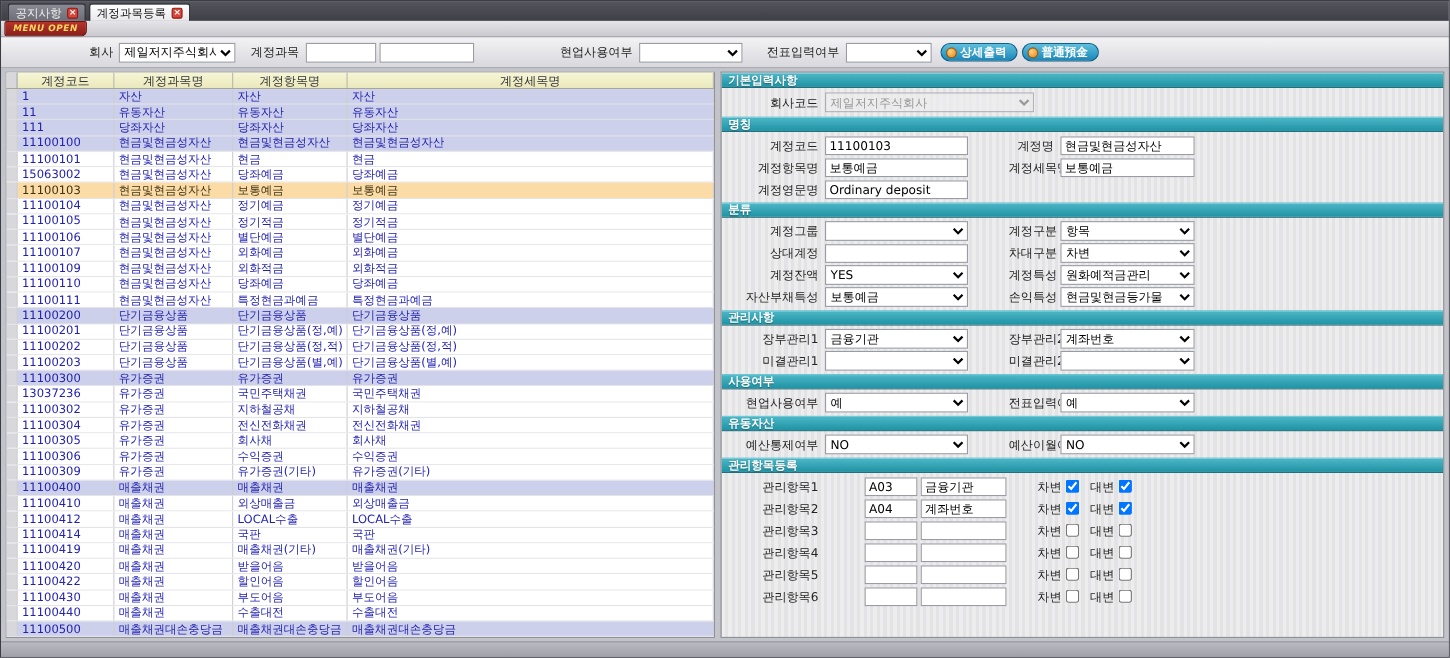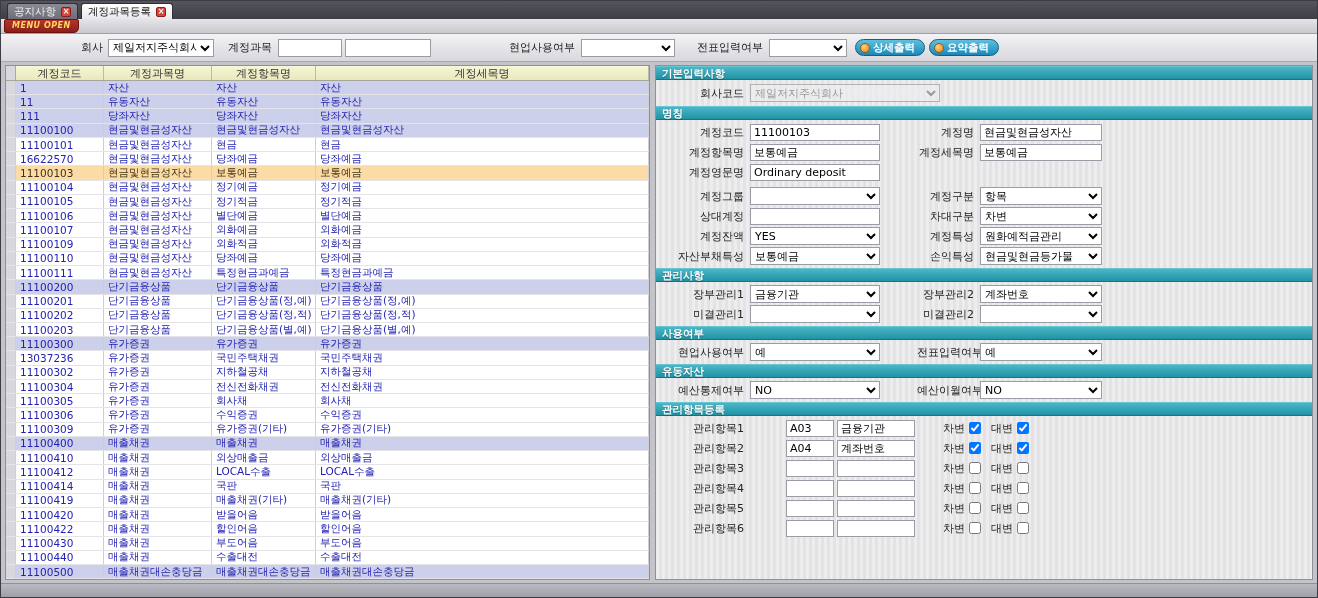--- a/index.html
+++ b/index.html
@@ -55,21 +55,21 @@
   .c3{flex:1;}
 
   
   .panel{flex:1;background:repeating-linear-gradient(90deg,#ededee 0 3px,#e3e3e5 3px 6px);border:1px solid #8f9098;overflow:hidden;font-size:11px;min-height:0;}
   .sec-header{height:14px;background:linear-gradient(#4cb6c6,#1f93a4);color:#fff;font-weight:bold;font-size:10.5px;line-height:13px;padding-left:6px;border-top:1px solid #67c6d4;border-bottom:1px solid #23707c;text-shadow:0 1px 1px rgba(0,0,0,.3);}
   .sec-body{padding:2px 0;}
   .frow{display:flex;align-items:center;height:20px;}
   .frow-basic{height:22px;}
   .lbl{color:#222;text-align:right;padding-right:6px;white-space:nowrap;flex:none;}
   .lbl1{width:94px;}
-  .lbl2{width:100px;padding-left:37px;}
+  .lbl2{width:84px;padding-left:37px;}
   .ctl{height:17px;border:1px solid #9a9ba4;background:#fff;font-size:11px;font-family:inherit;flex:none;}
   select.ctl{height:18px;}
   .inp{padding:0 3px;}
   .ctl1{width:130px;}
   .ctl2{width:122px;}
   .company-select{width:190px;color:#777;background:#eeeeef;}
   .icode{width:48px;margin-left:36px;}
   .iname{width:78px;margin-left:3px;}
   .chk-lbl{margin-left:28px;color:#222;flex:none;}
   .chk-lbl + .chk{margin-left:4px;}
@@ -110,21 +110,21 @@
     <span class="tlbl t-use-lbl">현업사용여부</span>
     <select class="tb-select t-use"><option></option></select>
     <span class="tlbl t-slip-lbl">전표입력여부</span>
     <select class="tb-select t-slip"><option></option></select>
     <button class="print-btn">
       <span class="btn-icon"></span>
       <span>상세출력</span>
     </button>
     <button class="print-btn">
       <span class="btn-icon"></span>
-      <span>요약출력</span>
+      <span>普通預金</span>
     </button>
   </div>
 
   <div class="main">
 
     <div class="gridbox">
       <div class="thead">
         <div class="th sel"></div>
         <div class="th c0">계정코드</div>
         <div class="th c1">계정과목명</div>
@@ -162,21 +162,21 @@
           </div>
           <div class="trow">
             <div class="td sel"></div>
             <div class="td c0">11100101</div>
             <div class="td c1">현금및현금성자산</div>
             <div class="td c2">현금</div>
             <div class="td c3">현금</div>
           </div>
           <div class="trow">
             <div class="td sel"></div>
-            <div class="td c0">16622570</div>
+            <div class="td c0">15063002</div>
             <div class="td c1">현금및현금성자산</div>
             <div class="td c2">당좌예금</div>
             <div class="td c3">당좌예금</div>
           </div>
           <div class="trow selected">
             <div class="td sel"></div>
             <div class="td c0">11100103</div>
             <div class="td c1">현금및현금성자산</div>
             <div class="td c2">보통예금</div>
             <div class="td c3">보통예금</div>
@@ -411,20 +411,21 @@
           </div>
           <div class="frow">
             <span class="lbl lbl1">계정영문명</span>
             <input class="ctl inp ctl1" value="Ordinary deposit" style="">
           </div>
         </div>
       </div>
 
       <div>
           <div class="section">
+            <div class="sec-header">분류</div>
             <div class="sec-body">
               <div class="frow">
                 <span class="lbl lbl1">계정그룹</span>
                 <select class="ctl ctl1"><option></option></select>
                 <span class="lbl lbl2">계정구분</span>
                 <select class="ctl ctl2"><option>항목</option></select>
               </div>
               <div class="frow">
                 <span class="lbl lbl1">상대계정</span>
                 <input class="ctl inp ctl1" style="">

